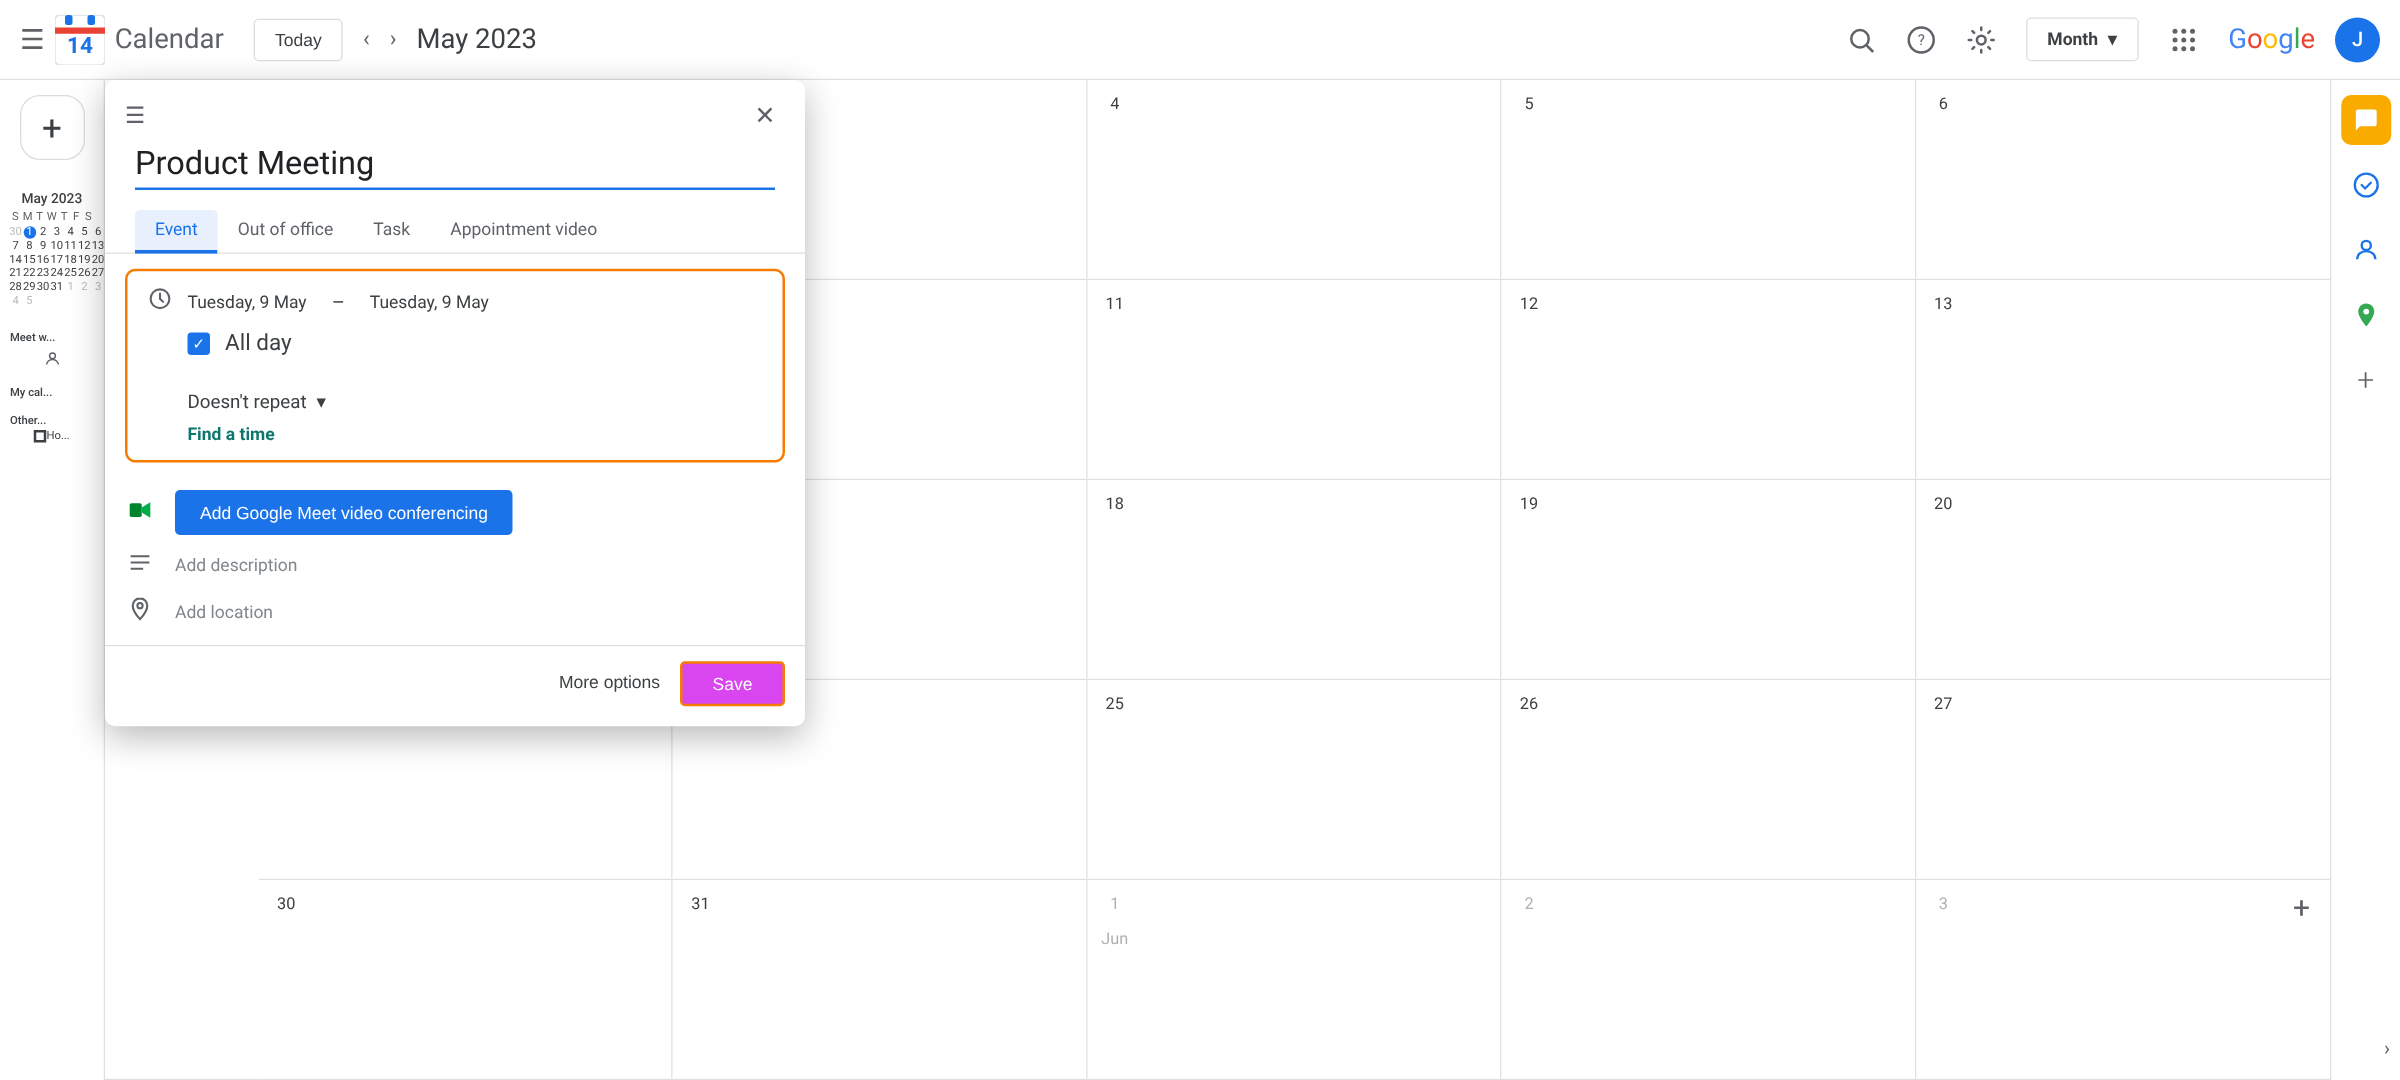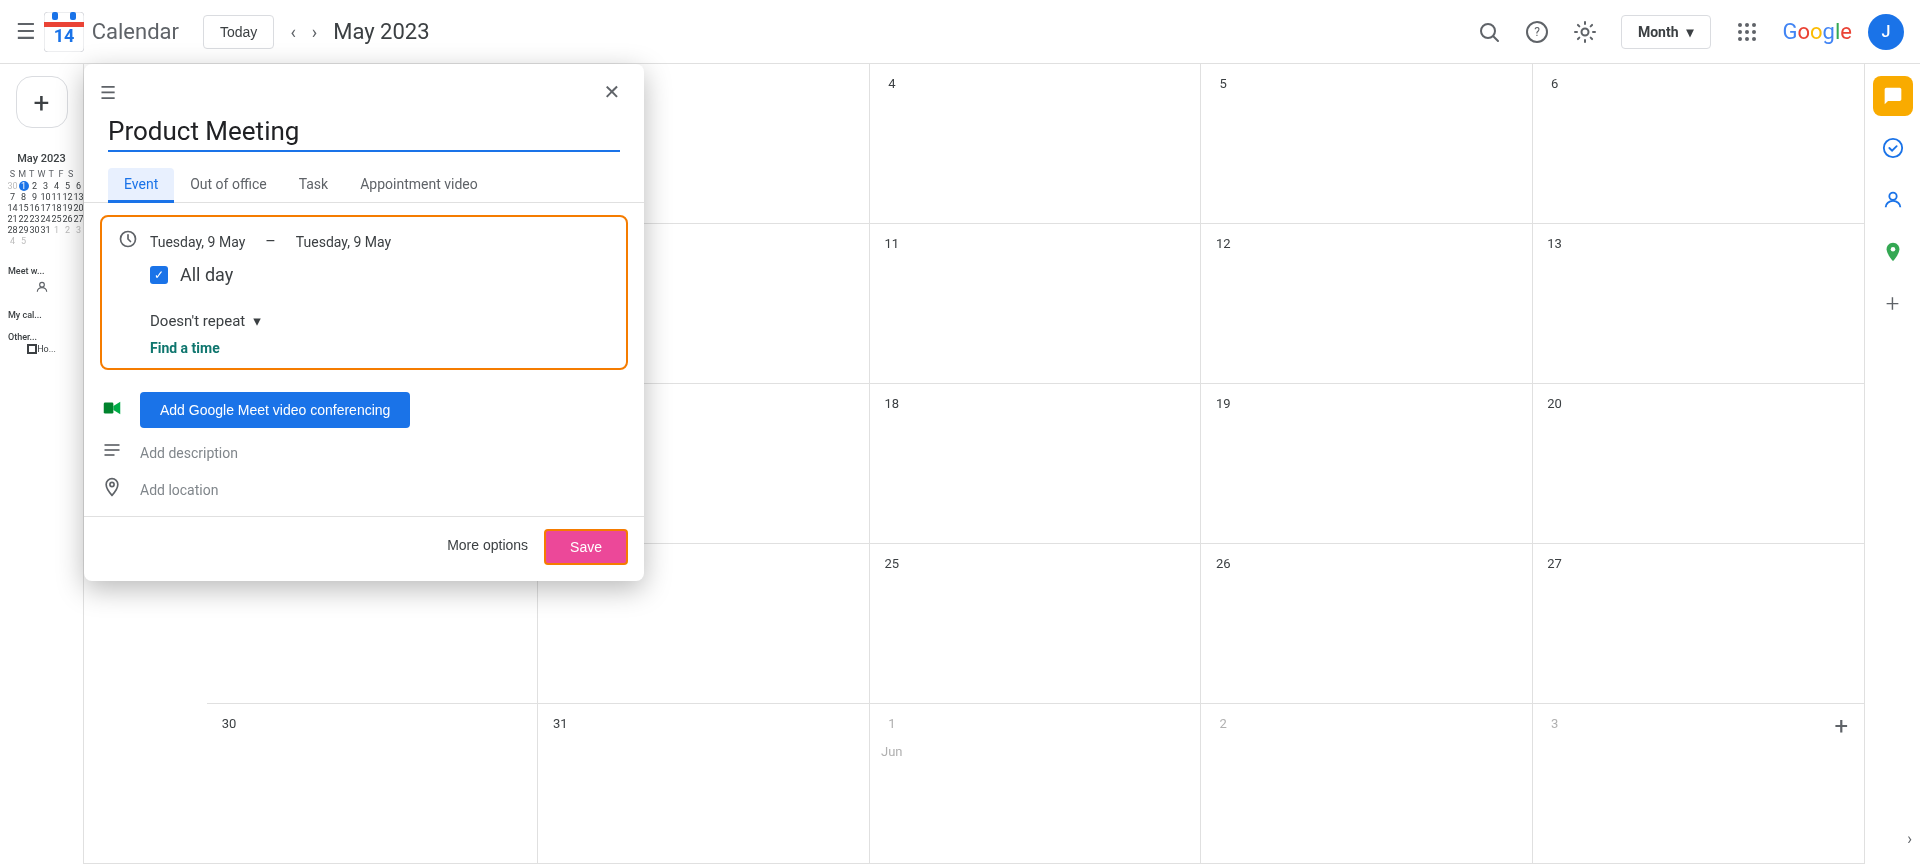--- a/index.html
+++ b/index.html
@@ -502,21 +502,21 @@
     .more-options-btn {
       background: none;
       border: none;
       color: #3c4043;
       font-size: 14px;
       cursor: pointer;
       padding: 8px 16px;
       border-radius: 4px;
     }
     .save-btn {
-      background: #ec4899;
+      background: #d946ef;
       color: #fff;
       border: 2px solid #f57c00;
       border-radius: 4px;
       padding: 8px 24px;
       font-size: 14px;
       font-weight: 500;
       cursor: pointer;
     }
 
     

